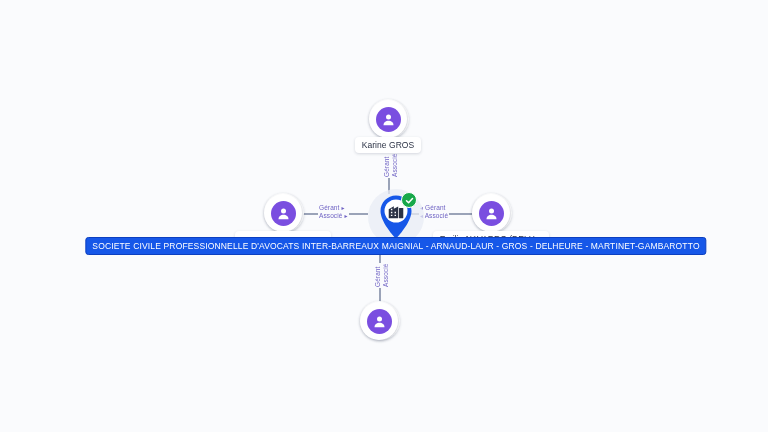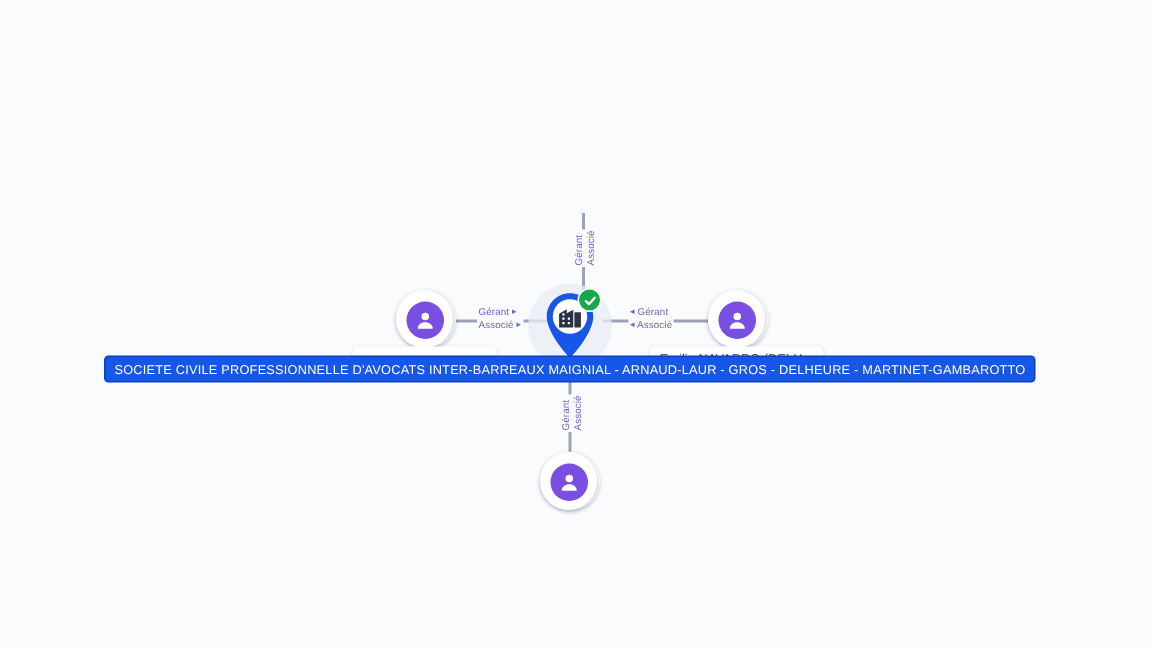--- a/index.html
+++ b/index.html
@@ -198,20 +198,33 @@
   <div class="edge-label" style="left:419px; top:203px;">
     <span class="role-row"><span class="arrow-g">◂</span> <span>Gérant</span></span>
     <span class="role-row"><span class="arrow-g">◂</span> <span>Associé</span></span>
   </div>
 
   <div class="edge-label rot" style="left:373px; top:288px;">
     <span class="role-row">Gérant</span>
     <span class="role-row">Associé</span>
   </div>
 
+  <div class="node" style="left:348px; top:98px; width:80px;">
+    <div class="avatar-stack">
+      <div class="avatar-ring">
+        <div class="avatar-circle">
+          <svg width="15" height="15" viewBox="0 0 24 24" fill="#ffffff">
+            <circle cx="12" cy="8" r="4"></circle>
+            <path d="M4 21c0-4.4 3.6-7 8-7s8 2.6 8 7z"></path>
+          </svg>
+        </div>
+      </div>
+    </div>
+    <div class="node-label">Karine GROS</div>
+  </div>
 
   <div class="node" style="left:262px; top:192px; width:42px;">
     <div class="avatar-stack">
       <div class="avatar-ring">
         <div class="avatar-circle">
           <svg width="15" height="15" viewBox="0 0 24 24" fill="#ffffff">
             <circle cx="12" cy="8" r="4"></circle>
             <path d="M4 21c0-4.4 3.6-7 8-7s8 2.6 8 7z"></path>
           </svg>
         </div>
@@ -240,21 +253,21 @@
         <div class="avatar-circle">
           <svg width="15" height="15" viewBox="0 0 24 24" fill="#ffffff">
             <circle cx="12" cy="8" r="4"></circle>
             <path d="M4 21c0-4.4 3.6-7 8-7s8 2.6 8 7z"></path>
           </svg>
         </div>
       </div>
     </div>
   </div>
 
-  <div class="company-node" style="left:360px; top:193px; width:40px;">
+  <div class="company-node" style="left:376px; top:193px; width:40px;">
     <div class="pin-halo"></div>
     <div class="pin-wrap">
       <svg width="40" height="48" viewBox="0 0 40 48">
         <path d="M20 2.5C11.4 2.5 4.5 9.4 4.5 18c0 10.5 12.3 24.2 14.2 26.3a1.7 1.7 0 0 0 2.6 0C23.2 42.2 35.5 28.5 35.5 18c0-8.6-6.9-15.5-15.5-15.5z" fill="#1657e8"></path>
         <circle cx="20" cy="18" r="11.5" fill="#ffffff"></circle>
       </svg>
       <div style="position:absolute; left:11px; top:10px; width:18px; height:16px;">
         <svg width="18" height="16" viewBox="0 0 24 22" fill="#2b3245">
           <path d="M2 21V8.5l7-4.2V8l6-3.2V21H2zm3-3h2v-2H5v2zm0-4h2v-2H5v2zm0-4h2V8H5v2zm5 8h2v-2h-2v2zm0-4h2v-2h-2v2z"></path>
           <rect x="16" y="7" width="6" height="14" rx="0.6"></rect>

